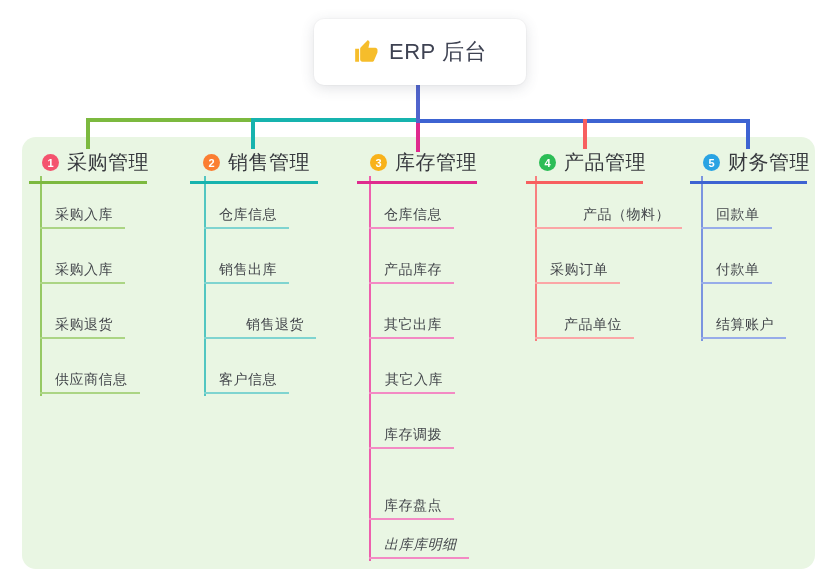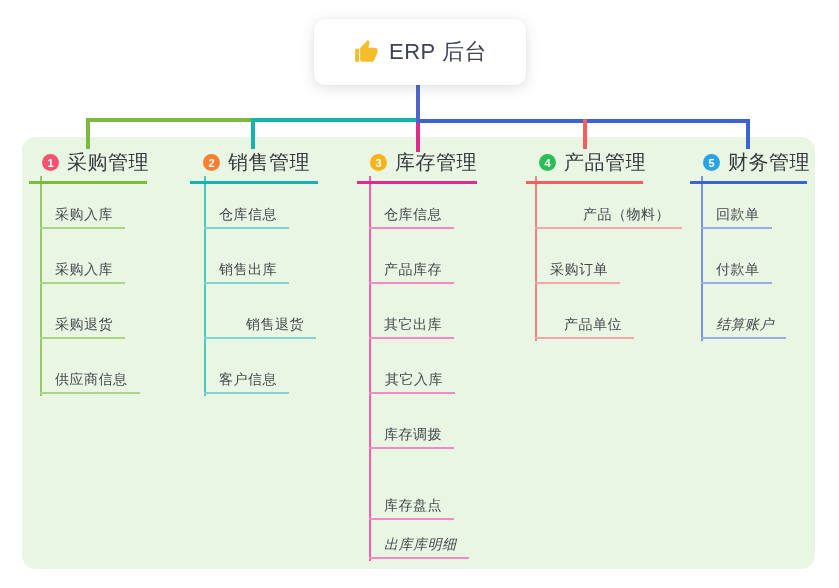--- a/index.html
+++ b/index.html
@@ -83,15 +83,15 @@
       <div class="child" style="left: 535px; top: 203px; border-bottom: 2px solid rgb(251, 166, 166); padding-left: 48px;">产品（物料）</div>
       <div class="child" style="left: 535px; top: 258px; border-bottom: 2px solid rgb(251, 166, 166);">采购订单</div>
       <div class="child" style="left: 535px; top: 313px; border-bottom: 2px solid rgb(251, 166, 166); padding-left: 29px;">产品单位</div>
       <div class="branch-head" style="left: 690px; width: 117px; border-bottom: 3px solid rgb(61, 99, 210);">
         <span class="badge" style="background: rgb(41, 163, 227);">5</span>
         <span class="branch-label">财务管理</span>
       </div>
       <div class="seg" style="left: 701px; top: 176px; width: 2px; height: 165px; background: rgb(123, 148, 224);"></div>
       <div class="child" style="left: 701px; top: 203px; border-bottom: 2px solid rgb(151, 172, 233);">回款单</div>
       <div class="child" style="left: 701px; top: 258px; border-bottom: 2px solid rgb(151, 172, 233);">付款单</div>
-      <div class="child" style="left: 701px; top: 313px; border-bottom: 2px solid rgb(151, 172, 233); font-style: italic;">结算账户</div>
+      <div class="child" style="left: 701px; top: 313px; border-bottom: 2px solid rgb(151, 172, 233);">结算账户</div>
     </div>
 </div>
 
 </body></html>

